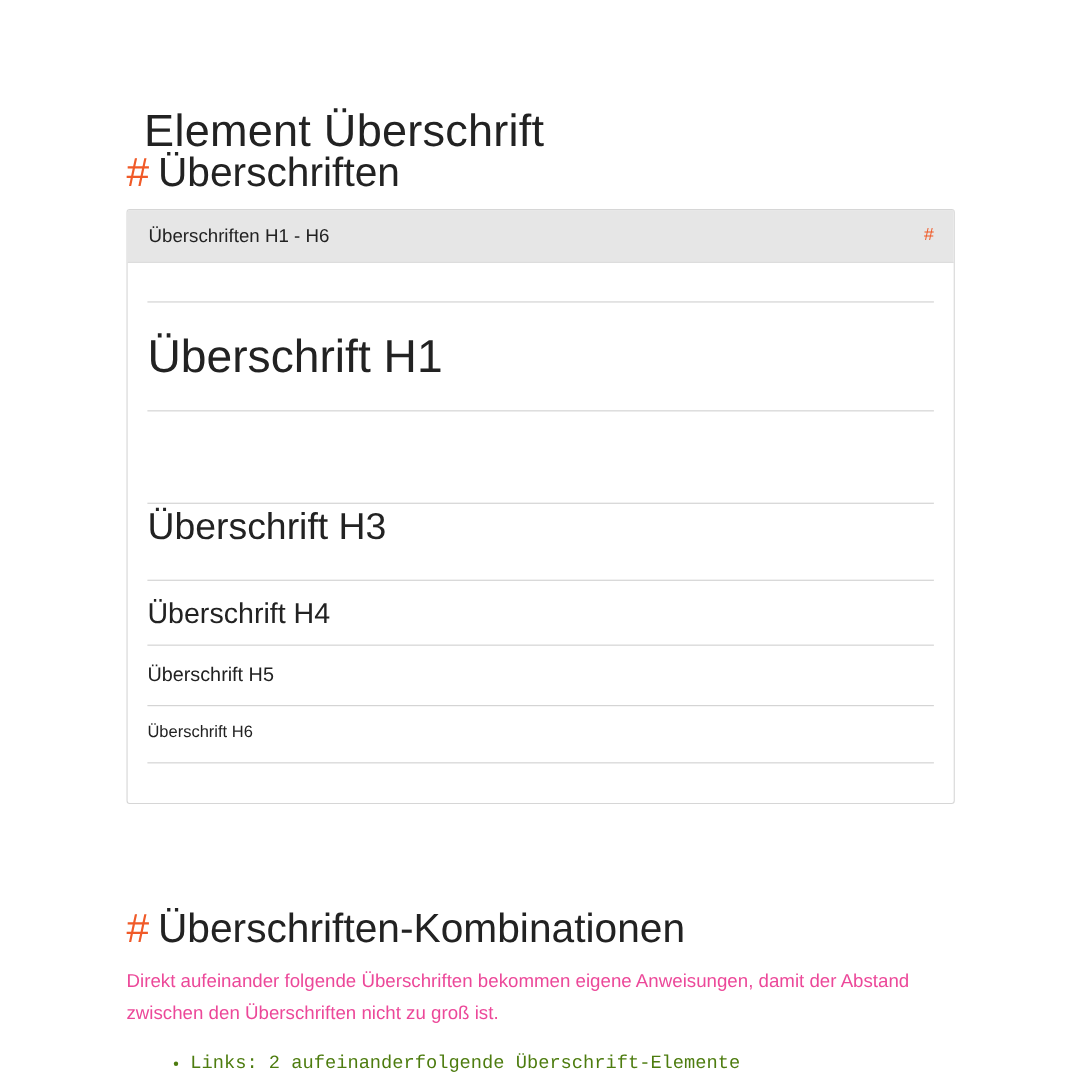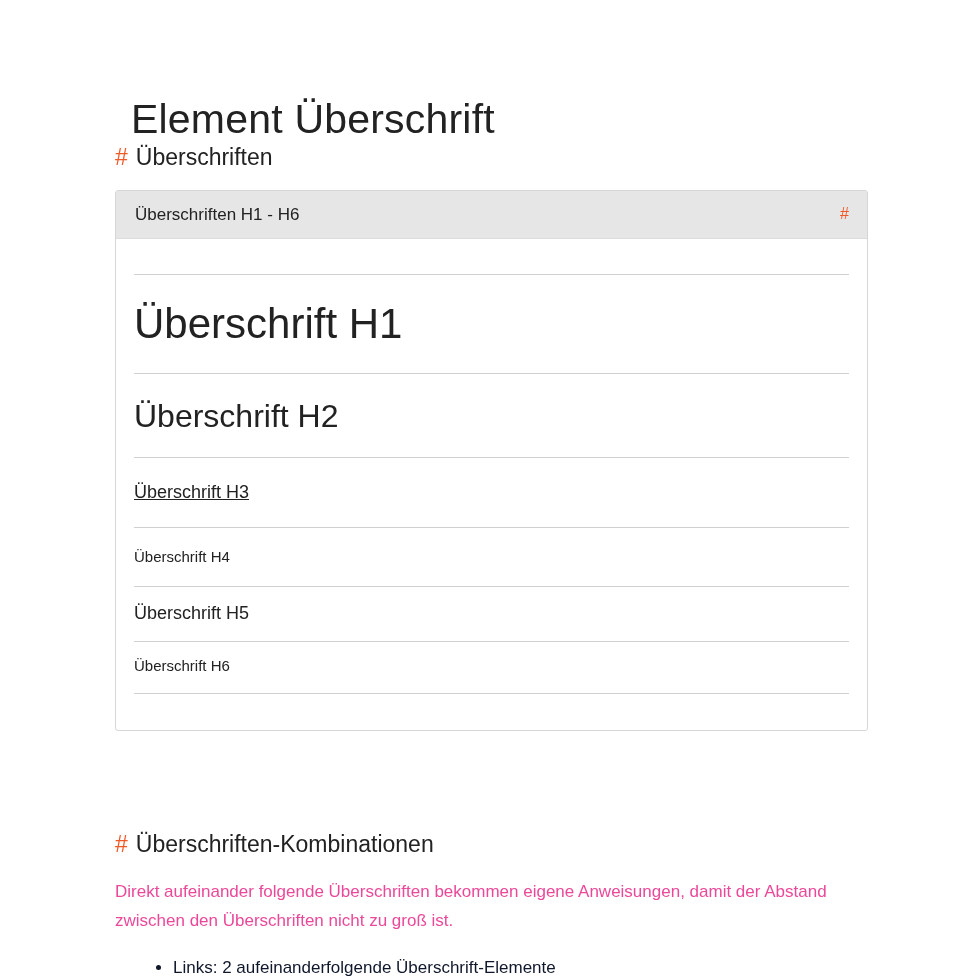--- a/index.html
+++ b/index.html
@@ -8,21 +8,21 @@
       font-family: "Liberation Sans", sans-serif; color: #222;
     }
     .content { position: absolute; left: 115px; top: 0; width: 753px; }
     .page-title {
       position: absolute; top: 78px; left: 0; margin: 16px;
       font-size: 41px; font-weight: 300; color: #222; letter-spacing: 0.2px;
       line-height: 50px; white-space: nowrap;
     }
     .section-title {
       position: absolute; left: 0; margin: 0;
-      font-size: 23px; font-weight: 300; color: #222; line-height: 38px; white-space: nowrap;
+      font-size: 37px; font-weight: 300; color: #222; line-height: 38px; white-space: nowrap;
     }
     .section-title .anchor { color: #f05a28; margin-right: 8px; text-decoration: none; }
     #sec1 { top: 138px; }
     #sec2 { top: 825px; }
     .panel {
       position: absolute; top: 190px; left: 0; width: 751px; height: 539px;
       border: 1px solid #d6d6d6; border-radius: 3px; background: #fff;
     }
     .panel-header {
       height: 47px; background: #e6e6e6; border-bottom: 1px solid #dcdcdc;
@@ -33,50 +33,49 @@
       position: absolute; left: 19px; top: 14px; font-size: 17px; color: #222; white-space: nowrap;
     }
     .panel-anchor {
       position: absolute; right: 18px; top: 14px; font-size: 16px; color: #f05a28;
       text-decoration: none;
     }
     .hline { position: absolute; left: 18px; width: 715px; height: 1px; background: #d0d0d0; }
     .hx { position: absolute; left: 18px; margin: 0; font-weight: 300; color: #222; white-space: nowrap; }
     .h1 { top: 107px; font-size: 42px; line-height: 52px; }
     .h2 { top: 205px; font-size: 32px; line-height: 40px; }
-    .h3 { top: 285px; font-size: 18px; line-height: 32px; text-decoration: underline; }
-    .h4 { top: 352px; font-size: 15px; line-height: 28px; }
+    .h3 { top: 272px; font-size: 34px; line-height: 32px; }
+    .h4 { top: 352px; font-size: 26px; line-height: 28px; }
     .h5 { top: 411px; font-size: 18px; line-height: 22px; }
     .h6 { top: 466px; font-size: 15px; line-height: 18px; }
     .paragraph {
       position: absolute; top: 877px; left: 0; width: 720px; margin: 0;
       font-size: 17px; line-height: 29px; color: #ec4899;
     }
     .list { position: absolute; top: 955px; left: 0; margin: 0; padding-left: 58px; font-size: 17px; line-height: 26px; }
-    .list li { color: #0f172a; }
+    .list li { color: #4d7c0f; font-family: Liberation Mono, monospace; }
   </style>
 </head>
 <body>
 
 <div class="content">
   <h1 class="page-title">Element Überschrift</h1>
 
   <h2 class="section-title" id="sec1">
     <a class="anchor" href="#">#</a><span>Überschriften</span>
   </h2>
 
   <div class="panel">
     <div class="panel-header">
       <span class="panel-title">Überschriften H1 - H6</span>
       <a class="panel-anchor" href="#">#</a>
     </div>
     <div class="hline" style="top:83px"></div>
     <div class="hx h1">Überschrift H1</div>
     <div class="hline" style="top:182px"></div>
-    <div class="hx h2">Überschrift H2</div>
     <div class="hline" style="top:266px"></div>
     <div class="hx h3">Überschrift H3</div>
     <div class="hline" style="top:336px"></div>
     <div class="hx h4">Überschrift H4</div>
     <div class="hline" style="top:395px"></div>
     <div class="hx h5">Überschrift H5</div>
     <div class="hline" style="top:450px"></div>
     <div class="hx h6">Überschrift H6</div>
     <div class="hline" style="top:502px"></div>
   </div>

